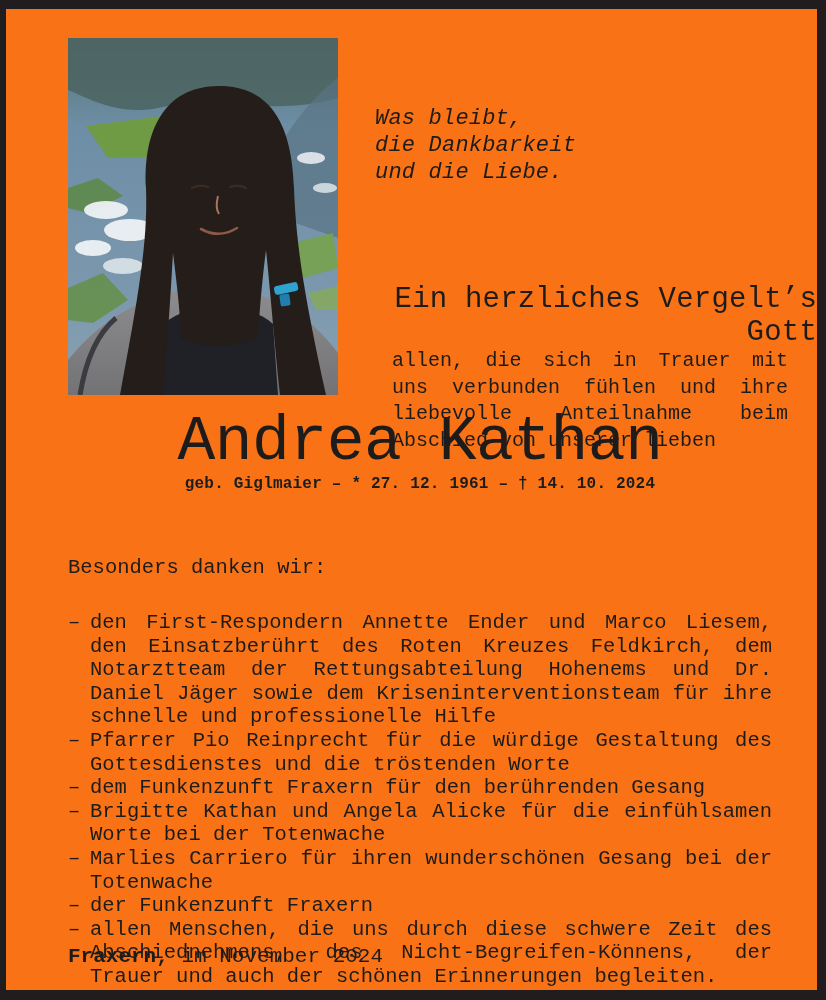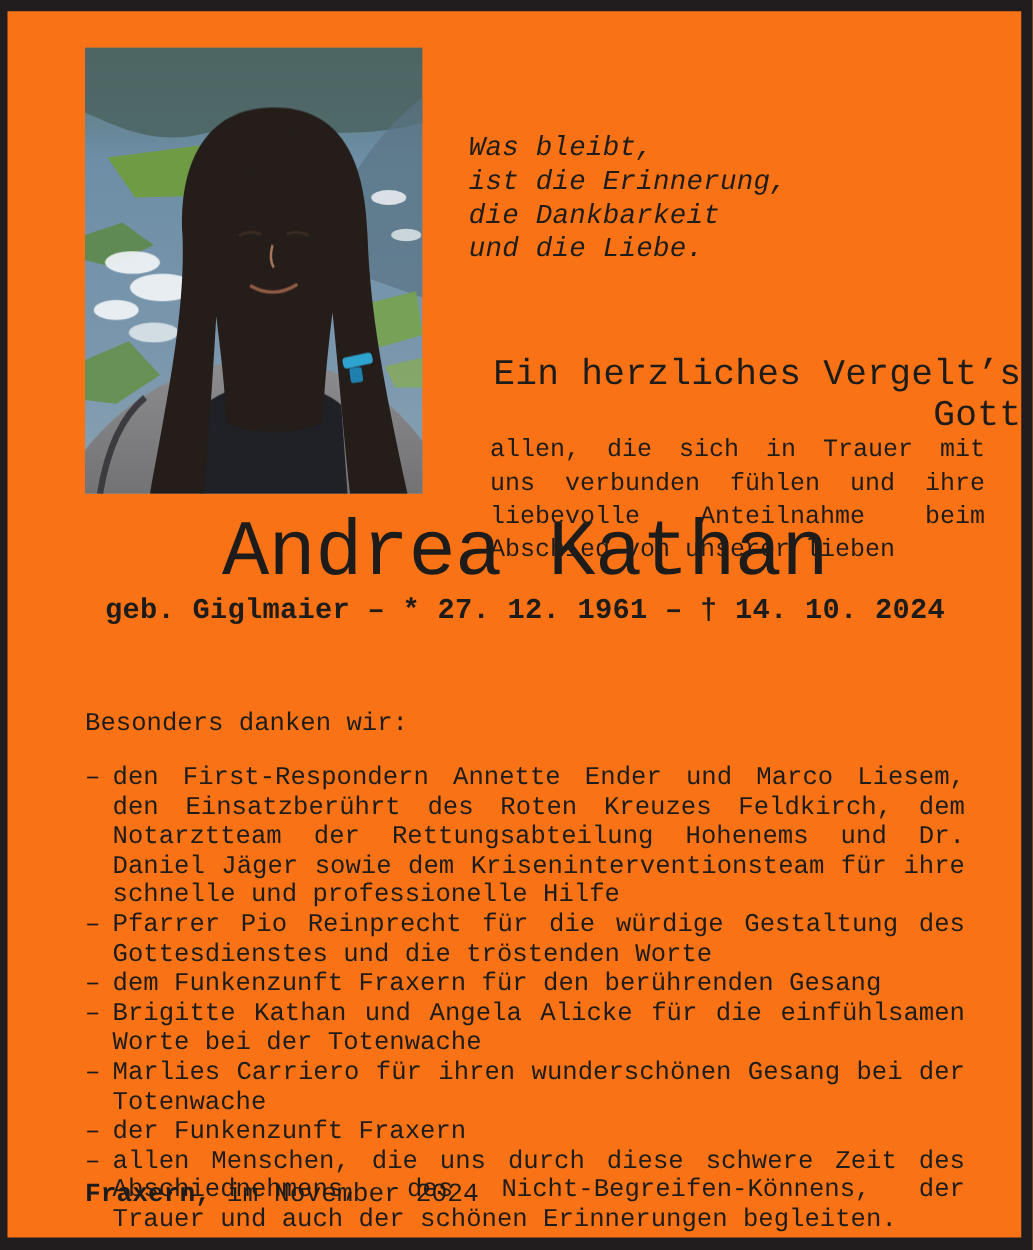--- a/index.html
+++ b/index.html
@@ -14,23 +14,23 @@
     font-family:Liberation Mono, monospace;
     color:#1d1c1a;
     overflow:hidden;
   }
   .abs{position:absolute;}
   .photo{left:62px;top:29px;width:270px;height:357px;display:block;}
   .quote{left:369px;top:96px;font-size:22px;line-height:27px;font-style:italic;letter-spacing:.2px;}
   .heading{left:369px;top:274px;margin:0;font-size:29px;font-weight:400;letter-spacing:.2px;text-align:right;}
   .intro{left:369px;top:322px;width:396px;margin:17px;font-size:20px;line-height:26.5px;text-align:justify;}
   .name{left:62px;top:398px;width:704px;margin:0;text-align:center;font-size:63px;font-weight:400;letter-spacing:-0.5px;}
-  .details{left:62px;top:466px;width:704px;text-align:center;font-size:23px;font-weight:700;letter-spacing:.2px;}
+  .details{left:62px;top:466px;width:704px;text-align:center;font-size:16px;font-weight:700;letter-spacing:.2px;}
   .ack{left:62px;top:512px;width:703px;margin:0;font-size:20.5px;line-height:27px;text-align:justify;}
-  .thanks-label{left:62px;top:559px;font-size:20.5px;}
+  .thanks-label{left:62px;top:547px;font-size:20.5px;}
   .thanks{left:62px;top:602px;width:704px;margin:0;padding:0;list-style:none;font-size:20.5px;line-height:23.6px;}
   .thanks li{position:relative;padding-left:22px;text-align:justify;hyphens:manual;}
   .thanks .dash{position:absolute;left:0;top:0;}
   .closing{left:62px;top:918px;width:704px;text-align:right;font-size:21px;}
   .closing b{font-weight:700;}
   .dateline{left:62px;top:936px;width:704px;font-size:21px;}
   .dateline b{font-weight:700;}
 </style>
 </head>
 <body>
@@ -91,21 +91,20 @@
     <path d="M133,191 Q151,201 169,190" stroke="#8e5a45" stroke-width="2.6" fill="none" stroke-linecap="round"></path>
 
     <g>
       <rect x="206" y="246" width="24" height="9" rx="3" fill="#2ea3cf" transform="rotate(-12 218 250)"></rect>
       <rect x="212" y="256" width="10" height="12" rx="2" fill="#1f7fae" transform="rotate(-8 217 262)"></rect>
     </g>
   </svg>
 
   <div class="abs quote">
     <div>Was bleibt,</div>
-    <div>ist die Erinnerung,</div>
     <div>die Dankbarkeit</div>
     <div>und die Liebe.</div>
   </div>
 
   <h2 class="abs heading">Ein herzliches Vergelt’s Gott</h2>
 
   <p class="abs intro">allen, die sich in Trauer mit uns verbunden fühlen und ihre liebevolle Anteilnahme beim Abschied von unserer lieben</p>
 
   <h1 class="abs name">Andrea Kathan</h1>
 

